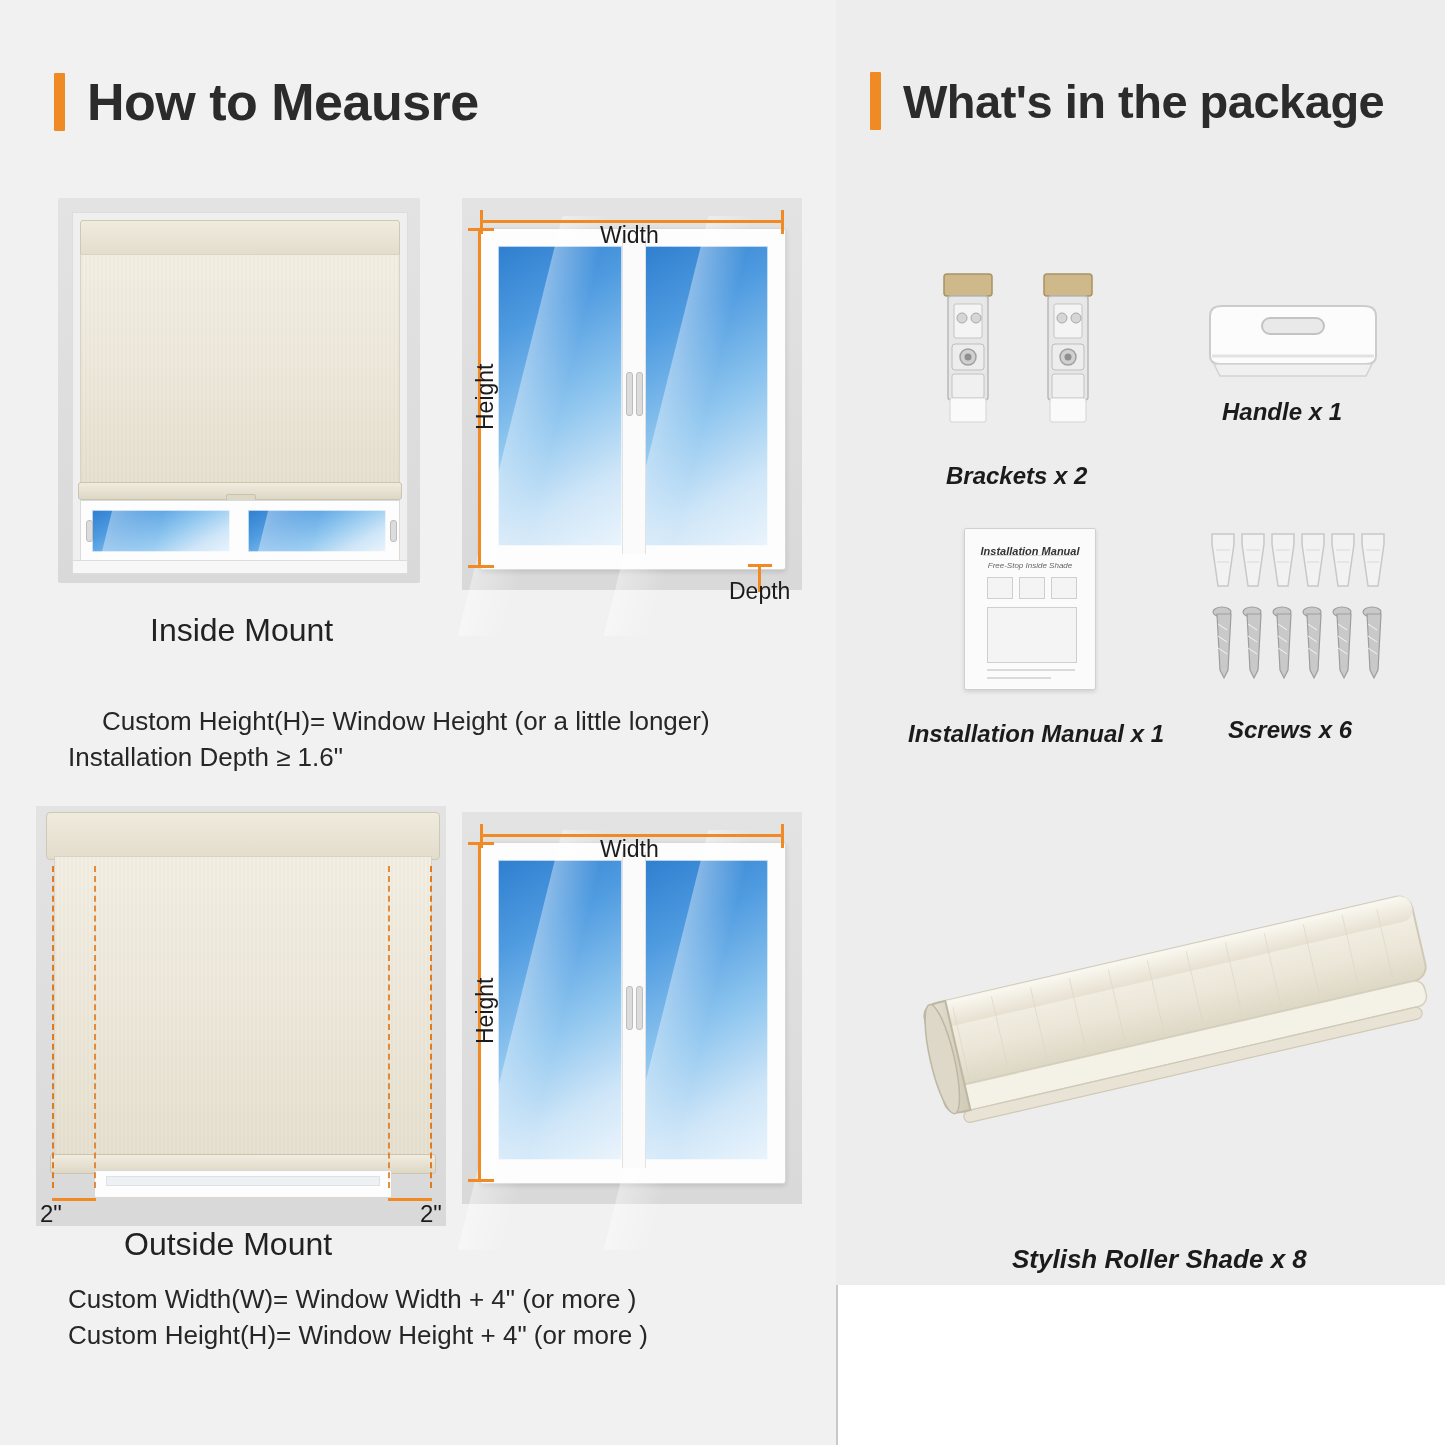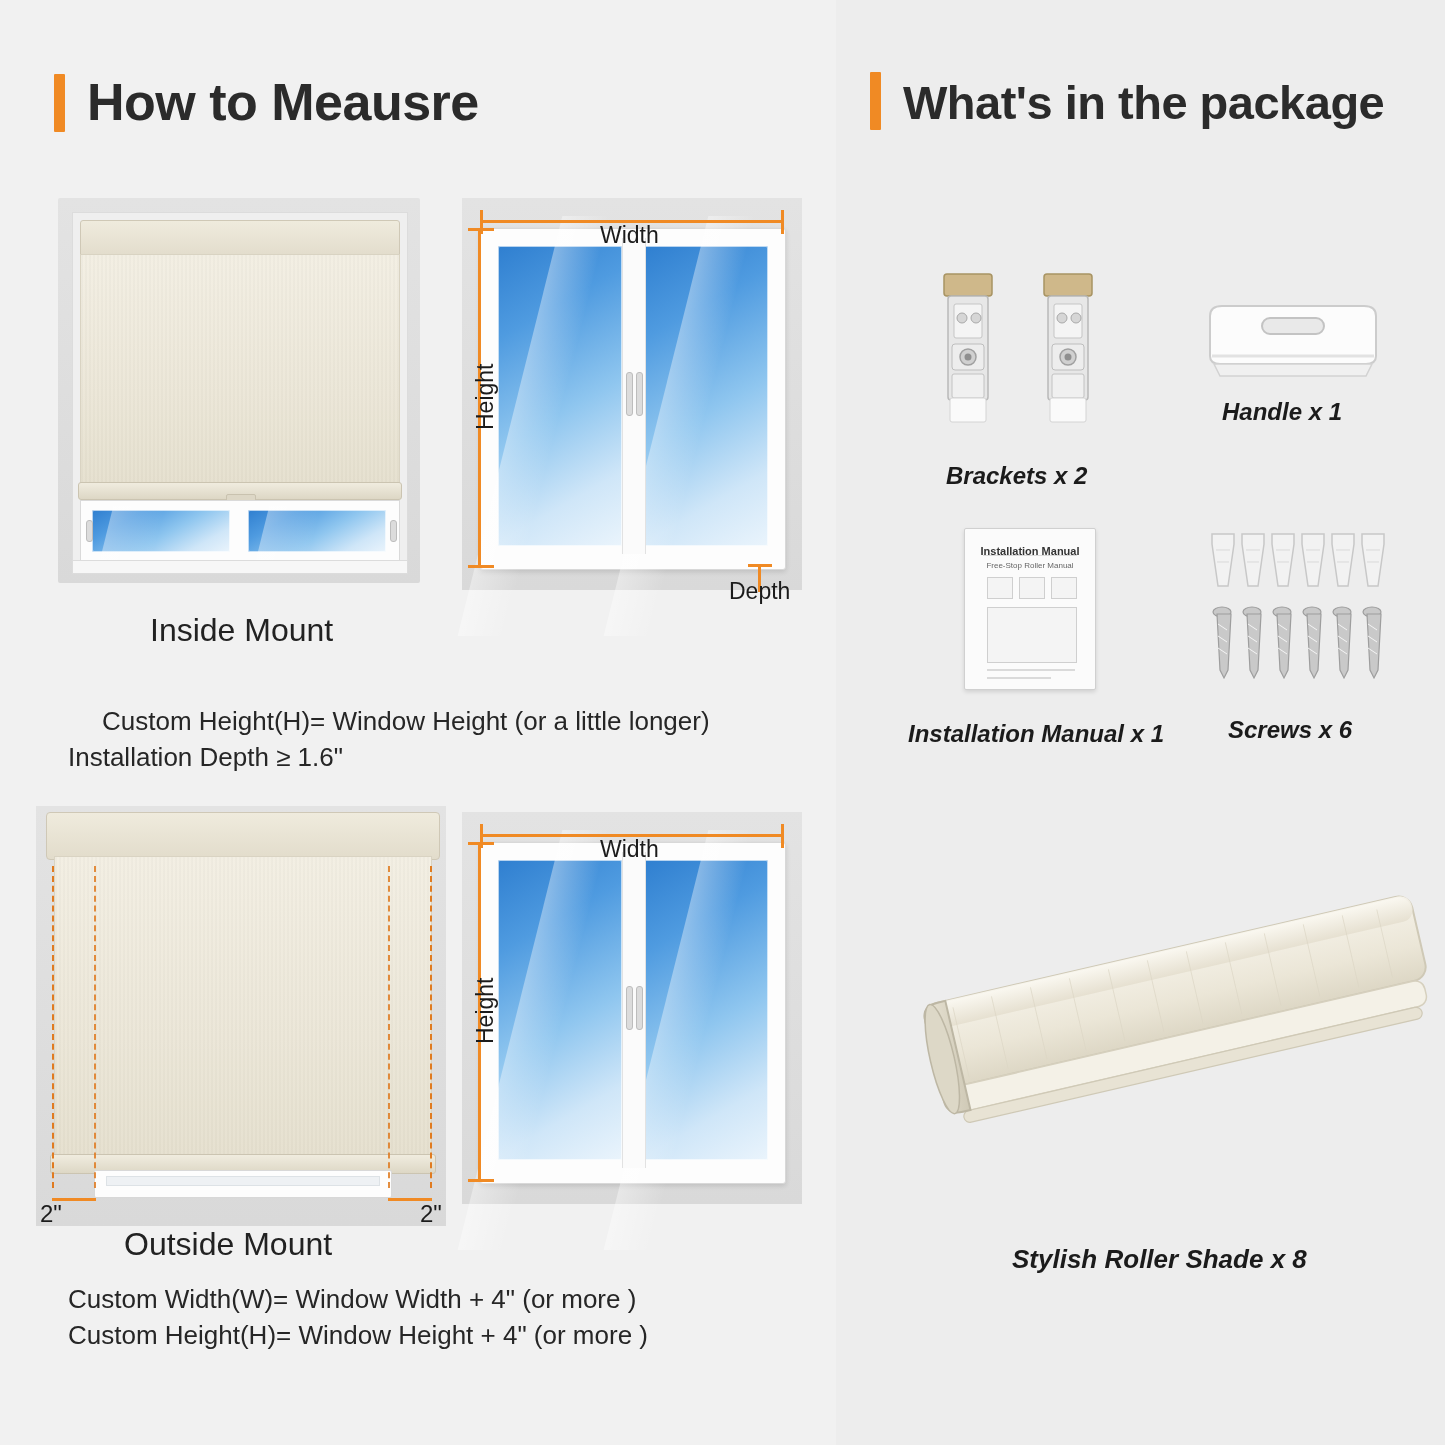--- a/index.html
+++ b/index.html
@@ -6,25 +6,25 @@
   body{
     width:1445px;height:1445px;
     font-family:"Liberation Sans", sans-serif;
     background:#ffffff;
     overflow:hidden;
   }
   .page{position:relative;width:1445px;height:1445px;display:flex;}
 
   
   .col-left{position:relative;width:836px;height:1445px;background:#f1f1f1;}
-  .col-right{position:relative;width:609px;height:1445px;background:#ededed;}
+  .col-right{position:relative;width:609px;height:1285px;background:#ededed;}
   .col-divider{position:absolute;left:836px;top:0;width:2px;height:1445px;background:#c9c9c9;}
 
   
-  .heading{display:flex;align-items:flex-end;}
+  .heading{display:flex;align-items:center;}
   .heading .bar{width:11px;height:58px;background:#f08a24;margin-right:22px;border-radius:1px;}
   .heading .txt{font-size:52px;font-weight:bold;color:#2b2b2b;letter-spacing:-0.5px;}
   #heading-left{position:absolute;left:54px;top:72px;}
   #heading-right{position:absolute;left:34px;top:72px;}
   #heading-right .txt{font-size:47px;}
 
   
   .win{position:absolute;}
   .win .frame{
     position:absolute;left:0;top:0;width:100%;height:100%;
@@ -70,20 +70,21 @@
   
   .caption{position:absolute;font-size:32px;color:#222;font-weight:normal;}
   .bodyline{position:absolute;font-size:26px;color:#262626;white-space:nowrap;}
 
   
   .part-label{position:absolute;font-size:24px;font-weight:bold;font-style:italic;color:#1b1b1b;white-space:nowrap;}
   .bracket{position:absolute;}
   .manual{
     position:absolute;background:#fbfbfb;border:1px solid #d0d0d0;border-radius:2px;
     box-shadow:0 2px 4px rgba(0,0,0,.12);
+    font-style:italic;
   }
   .manual .m-title{position:absolute;left:12px;top:16px;width:calc(100% - 24px);text-align:center;font-size:11px;font-weight:bold;color:#333;}
   .manual .m-sub{position:absolute;left:12px;top:32px;width:calc(100% - 24px);text-align:center;font-size:8px;color:#666;}
   .manual .m-line{position:absolute;background:#dadada;height:2px;}
   .manual .m-box{position:absolute;border:1px solid #cfcfcf;background:#f4f4f4;}
 </style>
 </head>
 <body>
 
 <div class="page">
@@ -231,21 +232,21 @@
         <path d="M6 18 Q6 8 18 8 L160 8 Q172 8 172 18 L172 58 Q172 66 162 66 L16 66 Q6 66 6 58 Z" fill="#fcfcfc" stroke="#cccccc" stroke-width="2"></path>
         <rect x="58" y="20" width="62" height="16" rx="8" fill="#e9e9e9" stroke="#c3c3c3" stroke-width="2"></rect>
         <path d="M8 58 L170 58" stroke="#e2e2e2" stroke-width="3"></path>
         <path d="M10 66 L168 66 L162 78 L16 78 Z" fill="#f0f0f0" stroke="#d2d2d2" stroke-width="1.5"></path>
       </svg>
     </div>
     <div class="part-label" style="left:386px;top:398px;">Handle x 1</div>
 
     <div class="manual" style="left:128px;top:528px;width:130px;height:160px;">
       <div class="m-title">Installation Manual</div>
-      <div class="m-sub">Free-Stop Roller Manual</div>
+      <div class="m-sub">Free-Stop Inside Shade</div>
       <div class="m-line" style="left:18px;top:26px;width:94px;height:1px;"></div>
       <div class="m-box" style="left:22px;top:48px;width:24px;height:20px;"></div>
       <div class="m-box" style="left:54px;top:48px;width:24px;height:20px;"></div>
       <div class="m-box" style="left:86px;top:48px;width:24px;height:20px;"></div>
       <div class="m-box" style="left:22px;top:78px;width:88px;height:54px;"></div>
       <div class="m-line" style="left:22px;top:140px;width:88px;"></div>
       <div class="m-line" style="left:22px;top:148px;width:64px;"></div>
     </div>
     <div class="part-label" style="left:72px;top:720px;">Installation Manual x 1</div>
 

